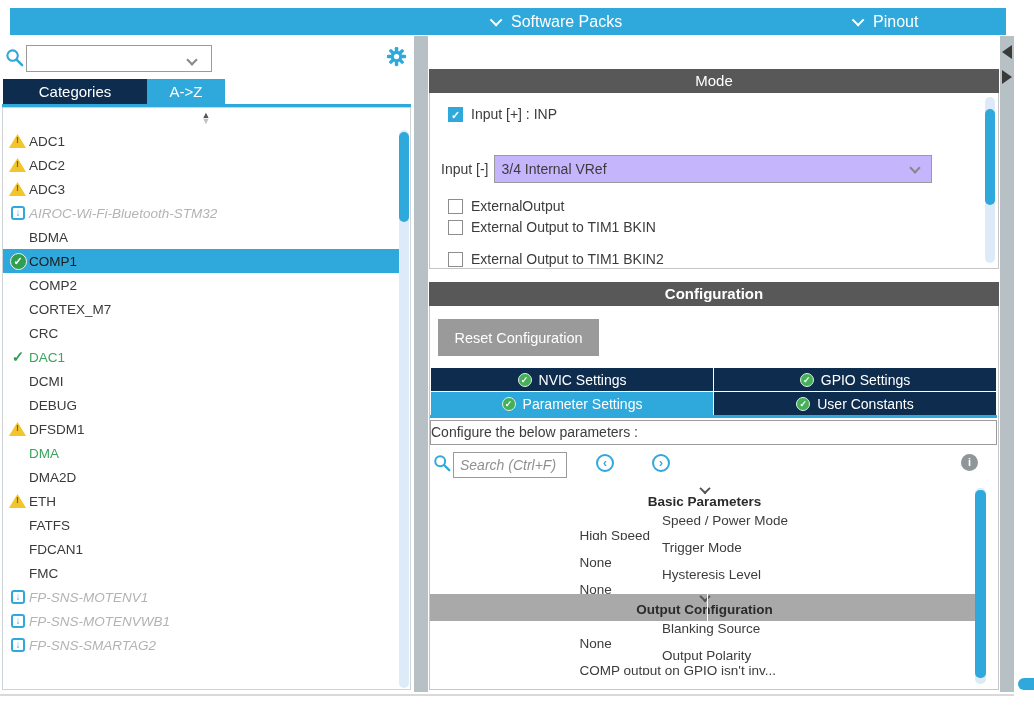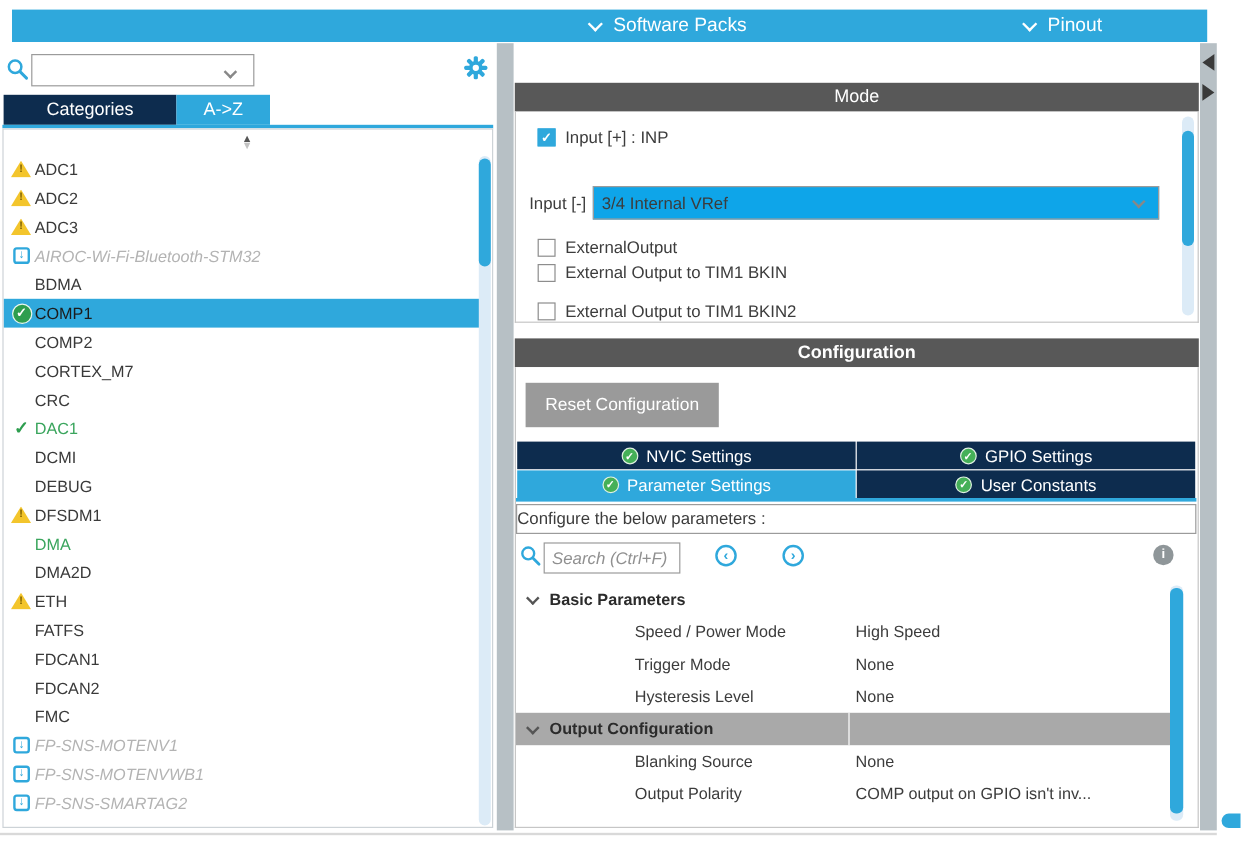--- a/index.html
+++ b/index.html
@@ -53,21 +53,21 @@
   
   .main { position:absolute; left:429px; top:36px; width:570px; height:656px; }
   .main-title { position:absolute; left:0; top:9px; width:100%; text-align:center; font-size:15px; color:#3c3c3c; }
   .sec-header { position:absolute; left:0; width:100%; height:24px; background:#585858; color:#fff; font-size:15px; text-align:center; line-height:24px; }
   .mode-header { top:33px; }
   .mode-body { position:absolute; left:0; top:57px; width:100%; height:176px; background:#fff; border:1px solid #c6c6c6; border-top:none; overflow:hidden; }
   .cbrow { position:absolute; left:18px; display:flex; align-items:center; gap:8px; font-size:14px; color:#3c3c3c; }
   .cb { width:15px; height:15px; border:1px solid #8d8d8d; background:#fff; display:inline-block; }
   .cb.checked { background:#2fa8dc; border-color:#2fa8dc; color:#fff; font-size:11px; line-height:14px; text-align:center; font-weight:bold; }
   .inprow { position:absolute; left:11px; top:62px; display:flex; align-items:center; font-size:14px; color:#3c3c3c; }
-  .sel-box { position:relative; margin-left:6px; width:472px; height:28px; border:1px solid #9b9b9b; background:#0ea5e9; line-height:26px; padding-left:6px; font-size:14px; cursor:pointer; }
+  .sel-box { position:relative; margin-left:6px; width:438px; height:28px; border:1px solid #9b9b9b; background:#c4b5fd; line-height:26px; padding-left:6px; font-size:14px; cursor:pointer; }
   .sel-chev { position:absolute; right:12px; top:8px; width:8px; height:8px; border-left:2px solid #888; border-bottom:2px solid #888; transform:rotate(-45deg); }
   .mode-scroll { position:absolute; right:3px; top:4px; width:10px; height:166px; background:#dcebf7; border-radius:5px; }
   .mode-thumb { position:absolute; left:0; top:12px; width:10px; height:96px; background:#2fa8dc; border-radius:5px; }
 
   .config-header { top:246px;font-weight:bold; }
   .config-body { position:absolute; left:0; top:270px; width:100%; height:384px; background:#fff; border:1px solid #c6c6c6; border-top:none; overflow:hidden; }
   .reset-btn { position:absolute; left:8px; top:13px; width:161px; height:37px; background:#9a9a9a; color:#fff; font-size:14.5px; border:none; cursor:pointer; font-family:"Liberation Sans",sans-serif; }
   .ctabs { position:absolute; left:1px; top:62px; width:565px; display:grid; grid-template-columns:1fr 1fr; gap:1px; background:#fff; }
   .ctab { height:23px; background:#0d2c4e; color:#fff; font-size:14px; display:flex; align-items:center; justify-content:center; gap:7px; cursor:pointer; }
   .ctab.active { background:#2fa8dc; }
@@ -75,21 +75,21 @@
   .ctabs-underline { position:absolute; left:0; top:109px; width:567px; height:3px; background:#2fa8dc; }
   .configure-box { position:absolute; left:0; top:114px; width:567px; height:25px; border:1px solid #9b9b9b; font-size:14px; color:#3c3c3c; line-height:23px; padding-left:0; }
   .psearch-icon { position:absolute; left:3px; top:148px; }
   .psearch { position:absolute; left:23px; top:146px; width:114px; height:26px; border:1px solid #9b9b9b; font-size:14px; font-style:italic; color:#8b5cf6; padding-left:6px; font-family:"Liberation Sans",sans-serif; }
   .psearch::placeholder { color:#909090; font-style:italic; }
   .nav-circle { position:absolute; top:148px; width:18px; height:18px; border:2px solid #2fa8dc; border-radius:50%; color:#2fa8dc; font-size:12px; font-weight:bold; text-align:center; line-height:14px; cursor:pointer; }
   .nav-prev { left:166px; }
   .nav-next { left:222px; }
   .info-circle { position:absolute; left:531px; top:148px; width:17px; height:17px; border-radius:50%; background:#8f9699; color:#fff; font-size:11px; font-weight:bold; text-align:center; line-height:17px; cursor:pointer; }
   .tree { position:absolute; left:0; top:180px; width:549px; }
-  .trow { height:27px; display:flex; align-items:center; font-size:13.5px; color:#3c3c3c; }
+  .trow { height:27px; display:flex; align-items:center; font-size:13.5px; color:#3c3c3c;flex-direction:column; }
   .trow.group { font-weight:bold; color:#2b2b2b; }
   .trow.group.band { background:#a9a9a9;text-align:right; }
   .tchev { width:8px; height:8px; border-left:2px solid #555; border-bottom:2px solid #555; transform:rotate(-45deg) translate(1px,-1px); margin-left:10px; margin-right:10px; }
   .tkey { margin-left:99px; width:184px; }
   .tval { width:250px; white-space:nowrap; overflow:hidden; }
   .band-split { position:absolute; left:277px; width:1px; height:27px; background:#fff; }
   .tree-scroll { position:absolute; right:12px; top:182px; width:11px; height:196px; background:#dcebf7; border-radius:5px; }
   .tree-thumb { position:absolute; left:0; top:2px; width:11px; height:188px; background:#2fa8dc; border-radius:5px; }
 
   .bottom-line { position:absolute; left:0; top:694px; width:1014px; height:2px; background:#d9d9d9; }
@@ -229,24 +229,20 @@
           <div class="li">
             <span class="ic"></span>
             <span>FATFS</span>
           </div>
           <div class="li">
             <span class="ic"></span>
             <span>FDCAN1</span>
           </div>
           <div class="li">
             <span class="ic"></span>
-            <span>FDCAN2</span>
-          </div>
-          <div class="li">
-            <span class="ic"></span>
             <span>FMC</span>
           </div>
           <div class="li pack">
             <span class="ic">
               <span class="dl">↓</span>
             </span>
             <span>FP-SNS-MOTENV1</span>
           </div>
           <div class="li pack">
             <span class="ic">

